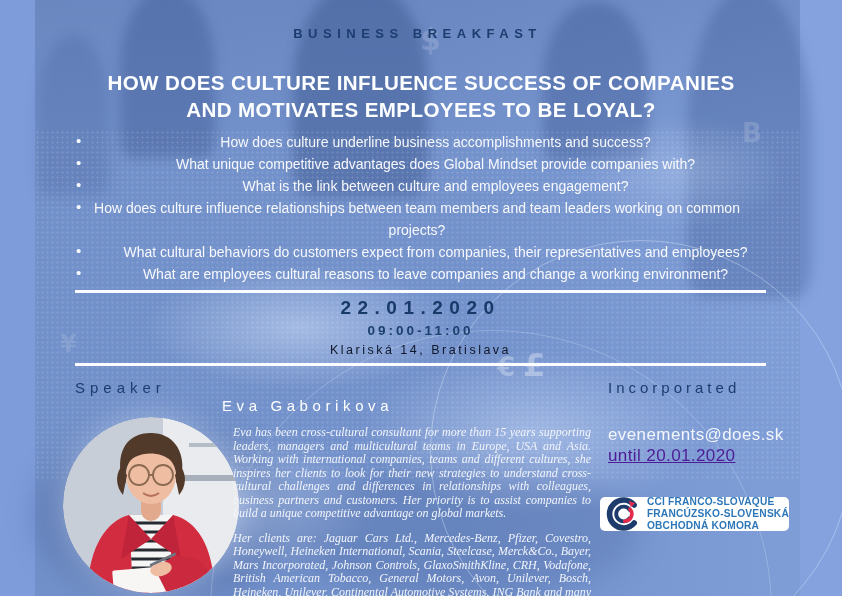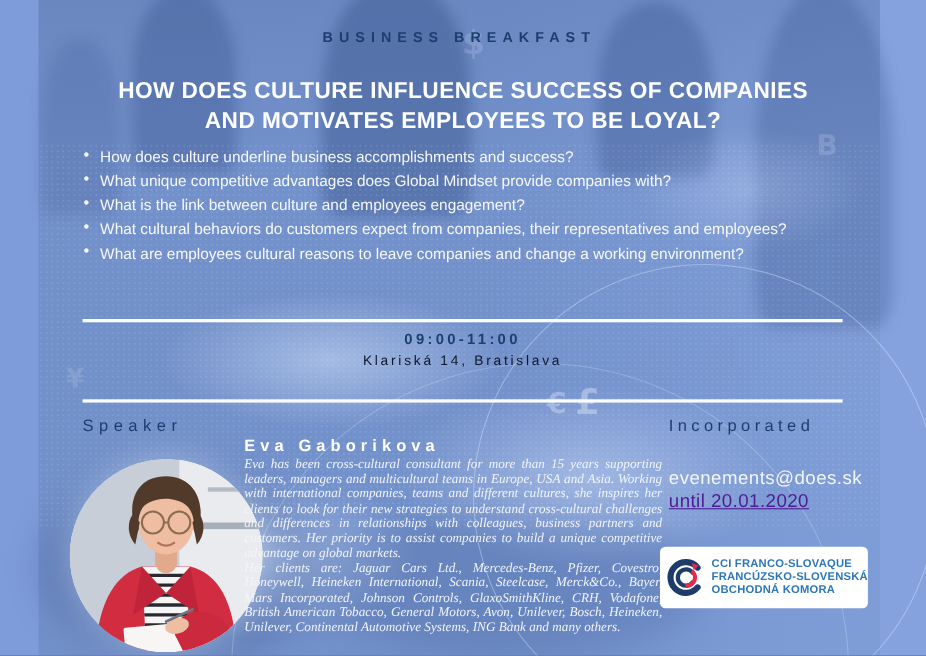--- a/index.html
+++ b/index.html
@@ -47,48 +47,48 @@
   .g5{left:25px;top:330px;font-size:24px;color:rgba(255,255,255,0.13);}
   
   .kicker{position:absolute;left:35px;width:765px;top:26px;text-align:center;
     font-size:13px;font-weight:bold;letter-spacing:5.5px;color:#1c3e6f;}
   .title{position:absolute;left:55px;width:732px;top:70px;margin:0;text-align:center;
     font-size:21px;line-height:26.5px;font-weight:bold;letter-spacing:0.4px;
     color:#fdfeff;transform:scaleX(0.98);}
   .title .tl{display:block;}
   .questions{position:absolute;left:75px;top:131px;width:705px;margin:0;padding:0;
     list-style:none;font-size:14px;line-height:22px;color:rgba(255,255,255,0.94);}
-  .questions li{position:relative;padding-left:16px;margin:0;}
+  .questions li{position:relative;padding-left:16px;margin:0;text-align:center;}
   .questions li::before{content:"\2022";position:absolute;left:1px;top:-1px;
     font-size:15px;color:rgba(255,255,255,0.94);}
   .questions li:nth-child(4){max-width:652px;}
   .rule{position:absolute;left:75px;width:691px;height:2.5px;background:#fafcff;}
   .rule-top{top:290px;}
   .rule-bottom{top:363px;}
   .when{position:absolute;left:75px;width:691px;top:297px;text-align:center;}
   .date{font-size:19px;font-weight:bold;letter-spacing:6.5px;color:#173a68;}
   .time{margin-top:4px;font-size:13.5px;font-weight:bold;letter-spacing:3px;color:#1b3f6e;}
   .loc{margin-top:5px;font-size:12.5px;letter-spacing:2.5px;color:#0f172a;}
   .section-label{position:absolute;top:379px;font-size:15px;font-weight:normal;
     letter-spacing:5px;color:#1c3e6f;}
   .speaker-label{left:75px;}
   .reg-label{left:608px;letter-spacing:4px;}
   .speaker-photo{position:absolute;left:63px;top:417px;width:176px;height:176px;
     border-radius:50%;overflow:hidden;box-shadow:0 0 30px rgba(218,230,252,0.45);}
-  .speaker-name{position:absolute;left:222px;top:397px;font-size:15px;font-weight:bold;
+  .speaker-name{position:absolute;left:222px;top:397px;font-size:15px;font-weight:normal;
     letter-spacing:4.6px;color:#ffffff;}
   .speaker-bio{position:absolute;left:222px;top:415px;width:380px;
     font-family:"Liberation Serif",serif;font-style:italic;font-size:12px;
     line-height:13.5px;text-align:justify;color:#f2f5fb;}
-  .speaker-bio p{margin:0;}
+  .speaker-bio p{margin:11px;}
   .reg-email{position:absolute;left:608px;top:425px;font-size:17px;
     letter-spacing:0.4px;color:#f2f5fb;}
   .reg-deadline{position:absolute;left:608px;top:446px;font-size:17px;
     letter-spacing:0.4px;color:#4c1d95;text-decoration:underline;}
-  .logo-box{position:absolute;left:600px;top:497px;width:189px;height:56px;
+  .logo-box{position:absolute;left:600px;top:497px;width:189px;height:34px;
     background:#ffffff;border-radius:5px;display:flex;align-items:center;
     padding-left:6px;box-sizing:border-box;}
   .logo-text{margin-left:6px;font-size:10.2px;line-height:12.2px;font-weight:bold;
     letter-spacing:0.2px;color:#2d77b8;white-space:nowrap;}
 </style>
 </head>
 <body>
 
 <div class="poster">
 
@@ -119,26 +119,28 @@
   <div class="kicker">BUSINESS BREAKFAST</div>
   <h1 class="title">
     <span class="tl">HOW DOES CULTURE INFLUENCE SUCCESS OF COMPANIES</span>
     <span class="tl">AND MOTIVATES EMPLOYEES TO BE LOYAL?</span>
   </h1>
 
   <ul class="questions">
     <li>How does culture underline business accomplishments and success?</li>
     <li>What unique competitive advantages does Global Mindset provide companies with?</li>
     <li>What is the link between culture and employees engagement?</li>
+    <li>How does culture influence relationships between team members and team leaders working on common projects?</li>
     <li>What cultural behaviors do customers expect from companies, their representatives and employees?</li>
     <li>What are employees cultural reasons to leave companies and change a working environment?</li>
   </ul>
 
   <div class="rule rule-top"></div>
   <div class="when">
+    <div class="date">22.01.2020</div>
     <div class="time">09:00-11:00</div>
     <div class="loc">Klariská 14, Bratislava</div>
   </div>
   <div class="rule rule-bottom"></div>
 
   <div class="section-label speaker-label">Speaker</div>
   <div class="speaker-photo">
     <svg width="176" height="176" viewBox="0 0 176 176">
       <defs>
         <clipPath id="circleClip">

